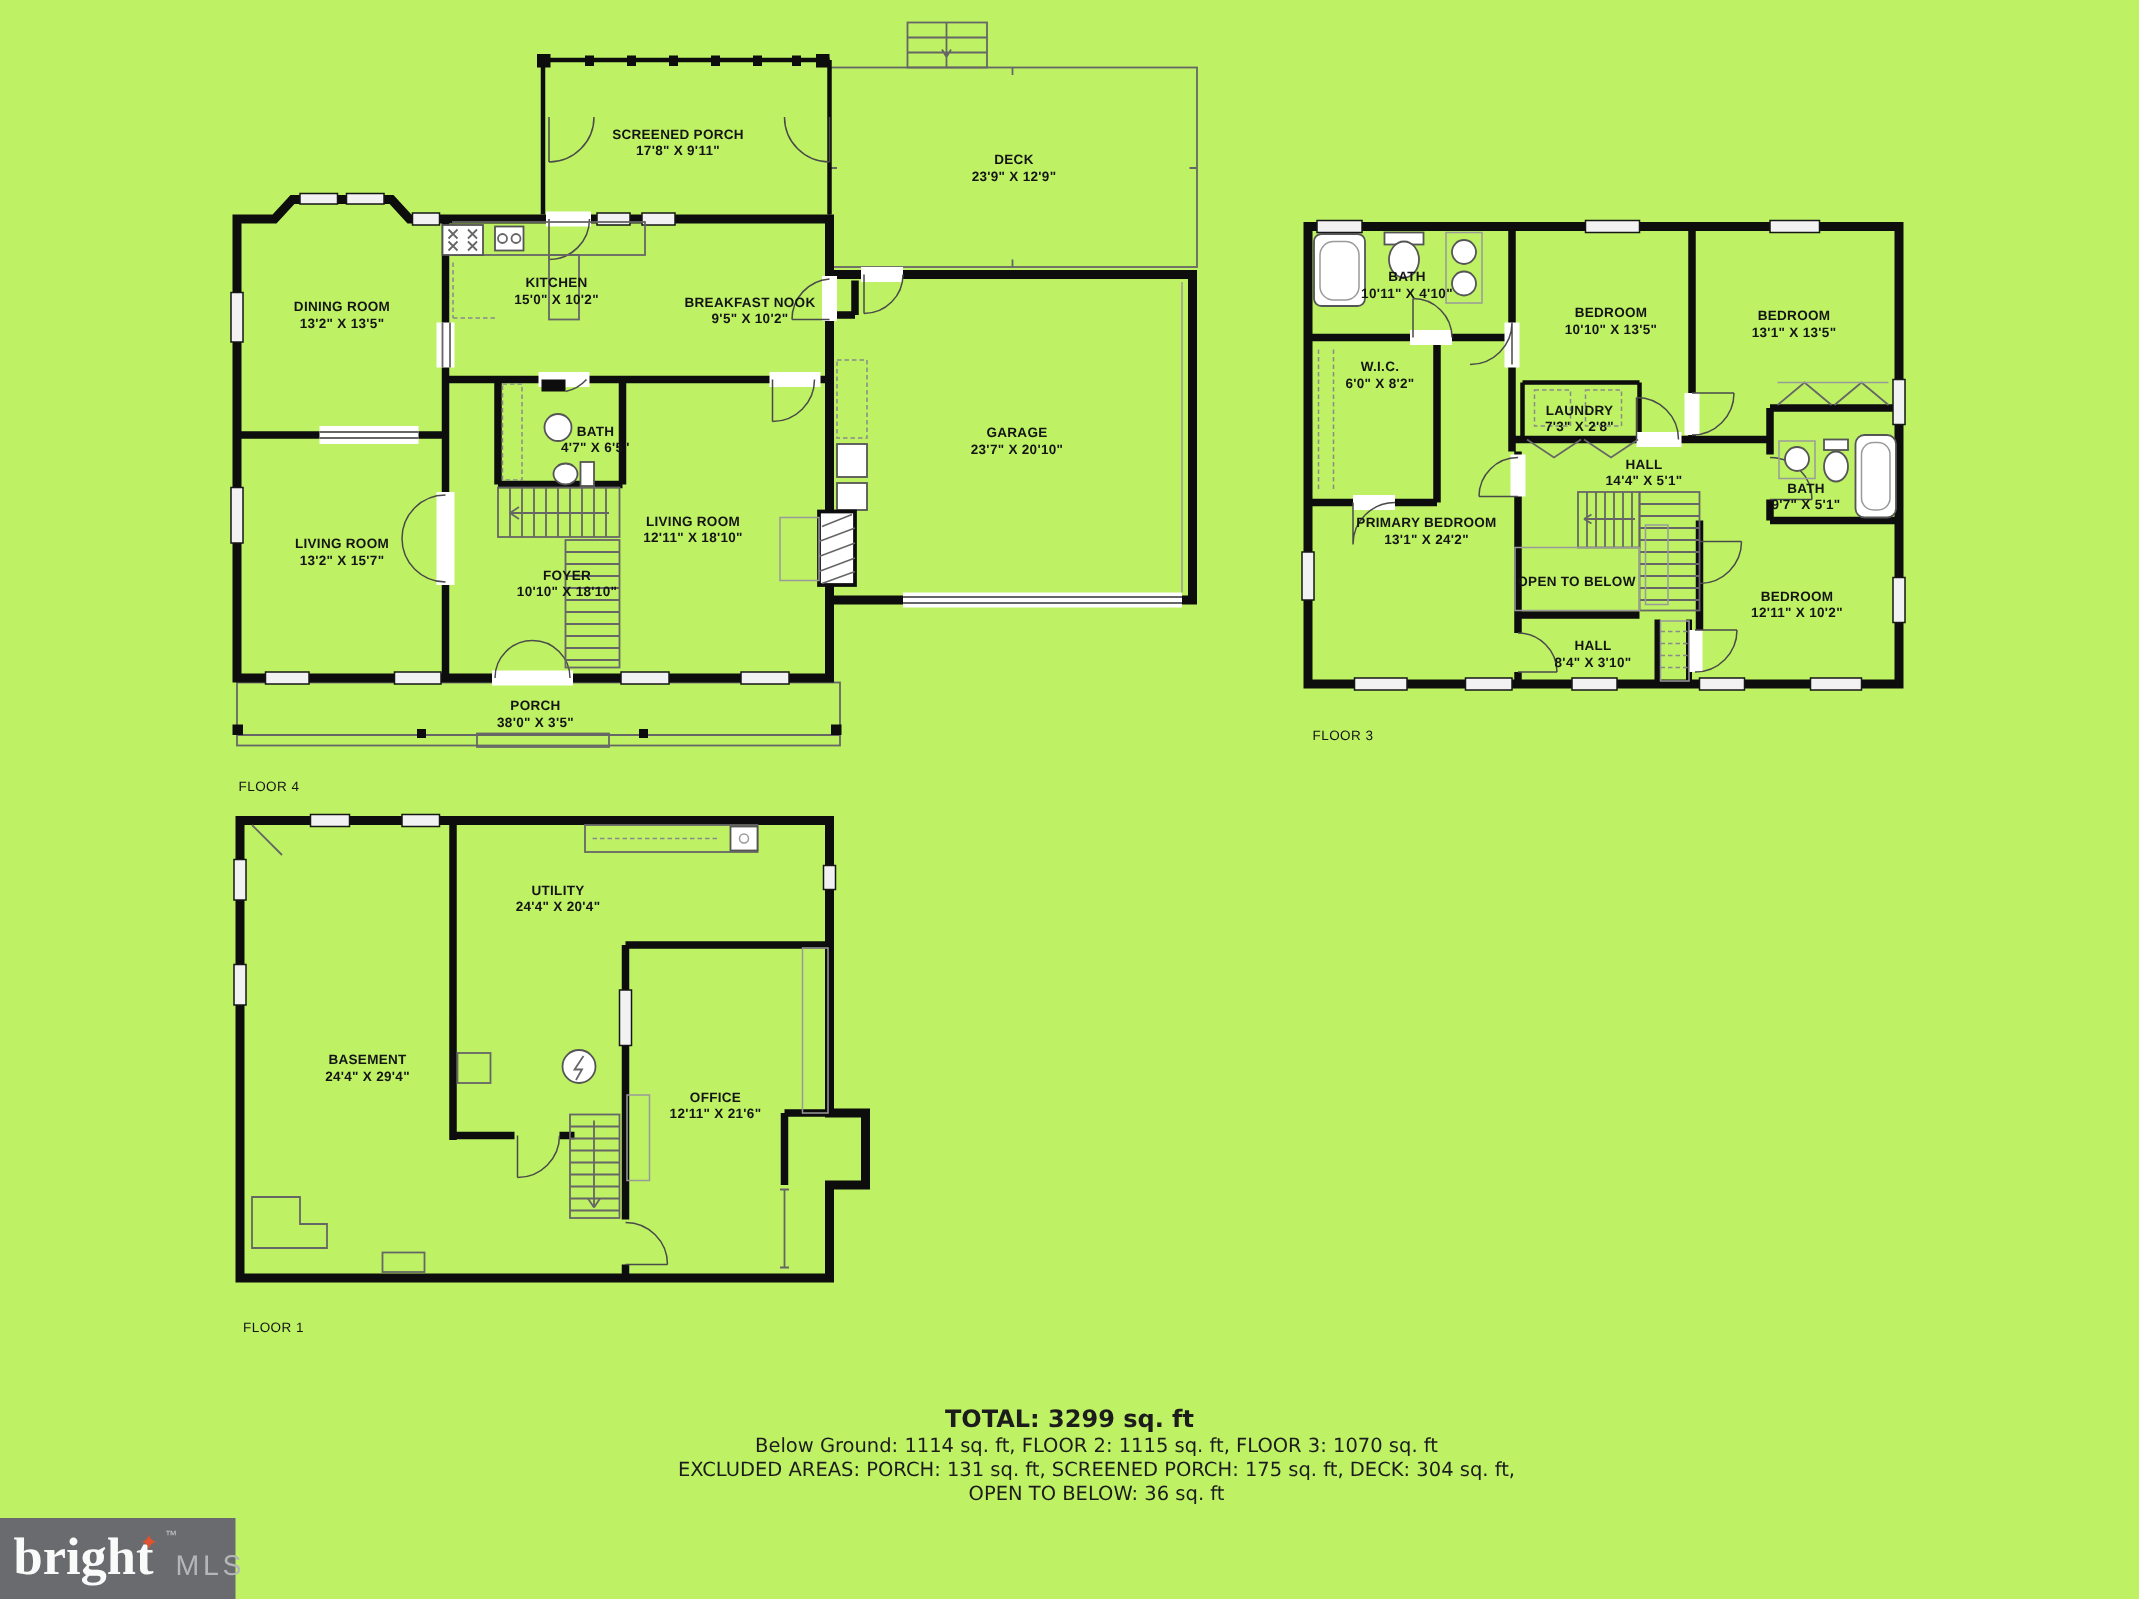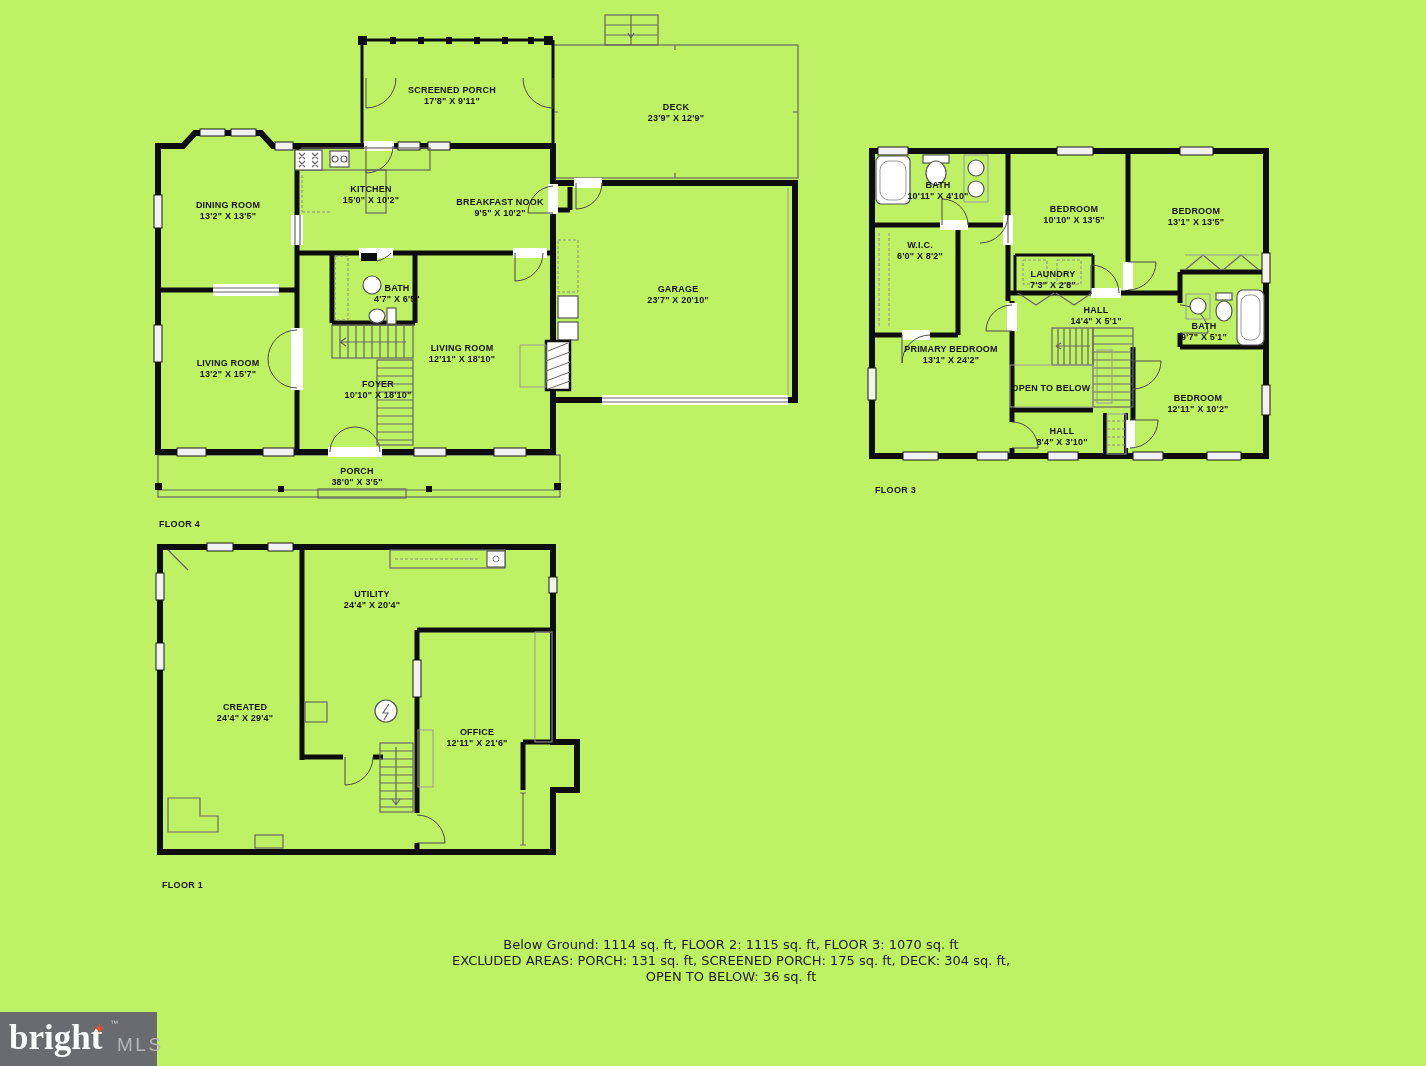--- a/index.html
+++ b/index.html
@@ -16,21 +16,21 @@
   .win{stroke:#161616;stroke-width:1;fill:#f2f2f2;}
   .gap{fill:#ffffff;stroke:none;}
   .arc{stroke:#4a4a4a;stroke-width:1;fill:none;}
   .dsh{stroke:#8a8a8a;stroke-width:1;fill:none;stroke-dasharray:3 2;}
   .blk{fill:#0d0d0d;stroke:none;}
   .fix{stroke:#555;stroke-width:1.2;fill:#fff;}
   .hat{stroke:#666;stroke-width:1;fill:none;}
   
   .rlabel{position:absolute;transform:translate(-50%,-50%);text-align:center;color:#141414;
           font-weight:bold;font-size:9px;line-height:10.5px;white-space:nowrap;letter-spacing:.2px;}
-  .ftag{position:absolute;color:#141414;font-weight:bold;font-size:9px;letter-spacing:.3px;}
+  .ftag{position:absolute;color:#141414;font-weight:normal;font-size:9px;letter-spacing:.3px;}
   
   .summary{position:absolute;left:0;top:937px;width:100%;text-align:center;color:#1c1c1c;}
   .s-total{font-family:"DejaVu Sans","Liberation Sans",sans-serif;font-weight:bold;font-size:16px;line-height:18px;margin-bottom:2px;}
   .s-line{font-family:"DejaVu Sans","Liberation Sans",sans-serif;font-size:13px;line-height:16px;padding-left:36px;}
   .s-disc{font-weight:bold;font-size:11px;letter-spacing:-.1px;margin-top:15px;}
   
   .logo{position:absolute;left:0;top:1012px;width:157px;height:54px;background:#6a6b6e;}
   .logo-bright{position:absolute;left:9px;top:0px;font-family:"Liberation Serif",serif;
                font-weight:bold;font-size:35px;line-height:52px;color:#fafafa;}
   .logo-star{position:absolute;left:93px;top:9px;font-size:15px;color:#e0532e;line-height:15px;}
@@ -360,33 +360,34 @@
   <div class="rlabel" style="left:1062px;top:436px">
     <div>HALL</div>
     <div>8'4" X 3'10"</div>
   </div>
 
   <div class="rlabel" style="left:372px;top:599px">
     <div>UTILITY</div>
     <div>24'4" X 20'4"</div>
   </div>
   <div class="rlabel" style="left:245px;top:712px">
-    <div>CREATED</div>
+    <div>BASEMENT</div>
     <div>24'4" X 29'4"</div>
   </div>
   <div class="rlabel" style="left:477px;top:737px">
     <div>OFFICE</div>
     <div>12'11" X 21'6"</div>
   </div>
 
   <div class="ftag" style="left:159px;top:519px">FLOOR 4</div>
   <div class="ftag" style="left:875px;top:485px">FLOOR 3</div>
   <div class="ftag" style="left:162px;top:880px">FLOOR 1</div>
 
   <div class="summary">
+    <div class="s-total">TOTAL: 3299 sq. ft</div>
     <div class="s-line">Below Ground: 1114 sq. ft, FLOOR 2: 1115 sq. ft, FLOOR 3: 1070 sq. ft</div>
     <div class="s-line">EXCLUDED AREAS: PORCH: 131 sq. ft, SCREENED PORCH: 175 sq. ft, DECK: 304 sq. ft,</div>
     <div class="s-line">OPEN TO BELOW: 36 sq. ft</div>
   </div>
 
   <div class="logo">
     <span class="logo-bright">bright</span>
     <span class="logo-star">✦</span>
     <span class="logo-tm">™</span>
     <span class="logo-mls">MLS</span>

